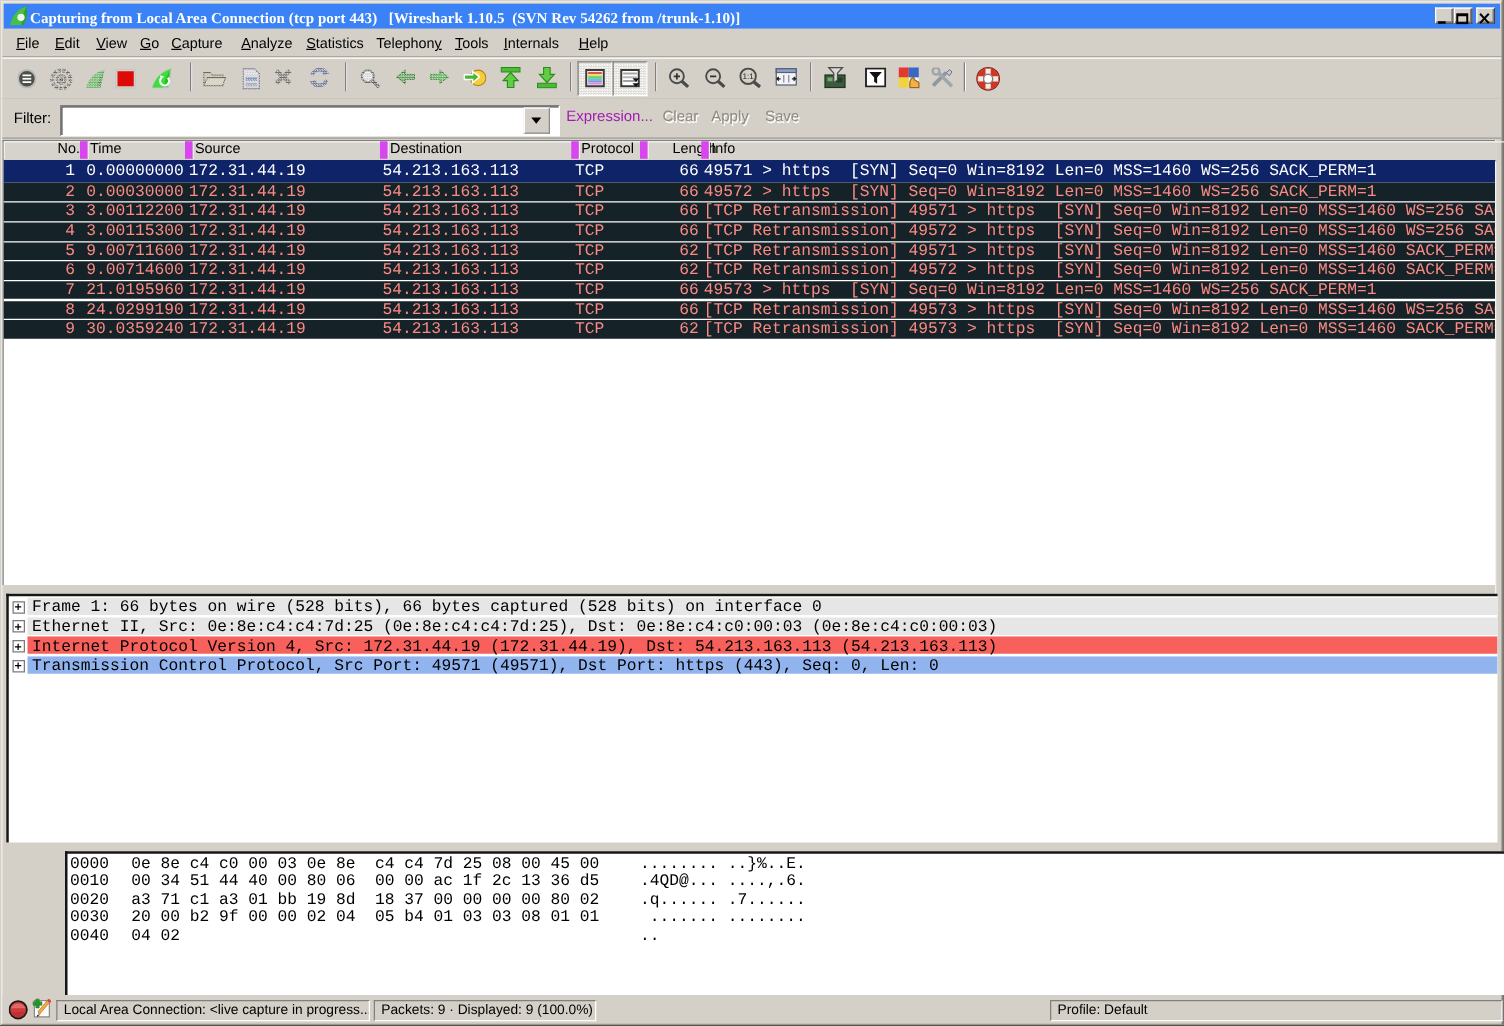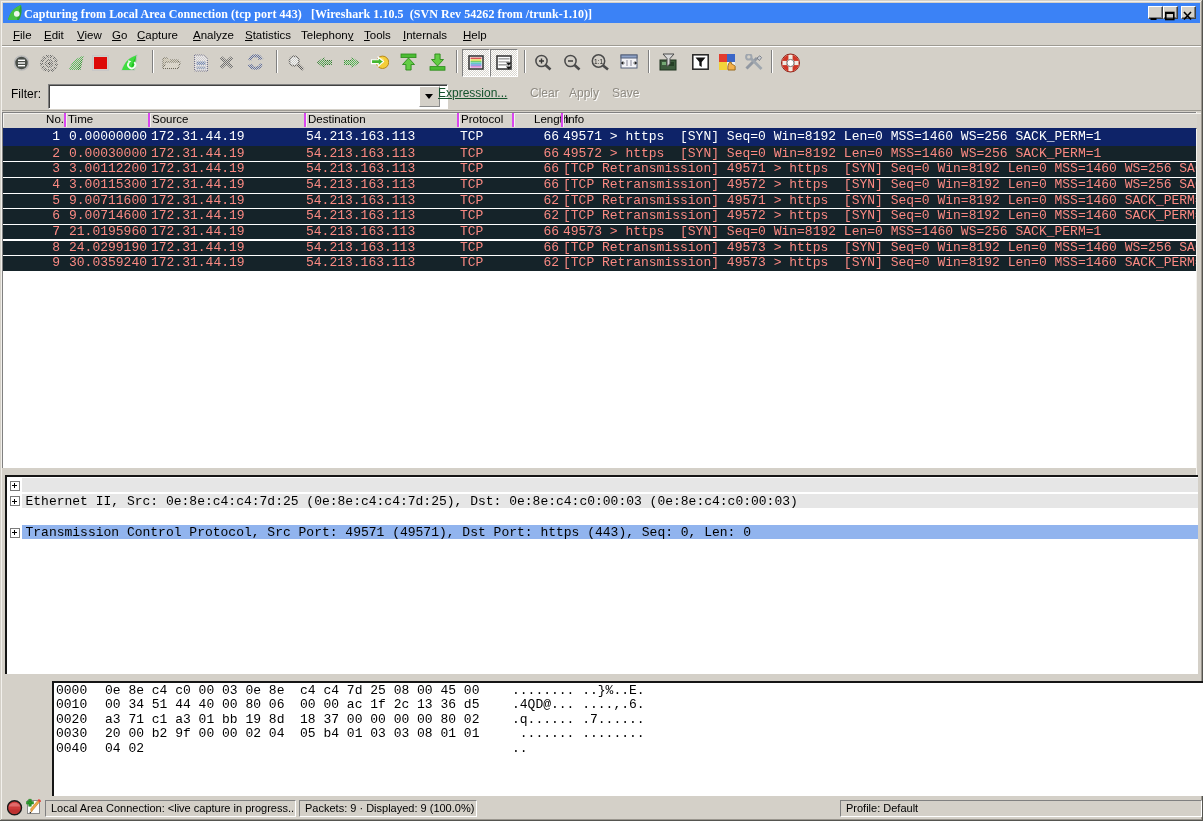--- a/index.html
+++ b/index.html
@@ -22,21 +22,21 @@
 .dz{position:absolute;left:0;top:0;right:0;bottom:0;background:repeating-conic-gradient(#d4d0c8 0 25%, rgba(0,0,0,0) 0 50%) 0 0/2px 2px;}
 
 #frow{left:2px;top:79px;width:1199px;height:31px;background:#d4d0c8;border-bottom:1px solid #9d9a92;}
 #combo{position:absolute;left:46px;top:4.5px;width:398px;height:23px;background:#fff;border-top:1px solid #808080;border-left:1px solid #808080;border-bottom:1px solid #fff;border-right:1px solid #fff;box-shadow:inset 1px 1px 0 #404040;}
 #combo .dd{position:absolute;left:370px;top:1px;width:19px;height:19px;background:#d4d0c8;border-top:1px solid #fff;border-left:1px solid #fff;border-right:1px solid #8a8a8a;border-bottom:1px solid #8a8a8a;}
 #combo .dd:after{content:"";position:absolute;left:4.5px;top:7px;border:4.5px solid transparent;border-top:5px solid #000;}
 .fbtn{position:absolute;top:7px;font-size:12px;}
 
 #plist{left:2px;top:112px;width:1193px;height:355px;background:#fff;border-left:1px solid #808080;border-top:1px solid #808080;}
 #phead{position:absolute;left:0;top:0;width:1194px;height:15px;background:#d6d3cc;border-bottom:1px solid #999690;}
-#phead .hc{position:absolute;top:0;height:14px;font-size:11.5px;color:#000;padding-left:2px;border-left:2px solid #d946ef;box-shadow:inset 1px 1px 0 #f4f2ee;white-space:nowrap;overflow:hidden;}
+#phead .hc{position:absolute;top:0;height:14px;font-size:11.5px;color:#000;padding-left:2px;border-left:6px solid #d946ef;box-shadow:inset 1px 1px 0 #f4f2ee;white-space:nowrap;overflow:hidden;}
 .prow{position:absolute;left:0;width:1193px;overflow:hidden;font-size:13px;white-space:pre;}
 .prow span{position:absolute;}
 .dark{background:#152329;color:#fb8a83;}
 .sel{background:#0e2368;color:#fff;}
 
 #dpane{left:5px;top:475px;width:1191px;height:197px;background:#fff;border-left:2px solid #151515;border-top:2px solid #151515;}
 .drow{position:absolute;left:0;width:1191px;height:15.7px;font-size:13px;white-space:pre;overflow:hidden;}
 .dbar{position:absolute;left:15px;top:0.3px;right:0;height:14.2px;}
 .exp{position:absolute;left:2.5px;top:3px;width:8px;height:8px;background:#fff;border:1px solid #7a7a7a;}
 .exp:before{content:"";position:absolute;left:1.5px;top:3.5px;width:5px;height:1px;background:#000;}
@@ -245,21 +245,21 @@
           </g>
           <circle cx="10.5" cy="10" r="3.6" fill="#fff" stroke="#777" stroke-width="1"></circle>
         </svg></div>
 </div>
 
 <div class="abs" id="frow">
  <div class="abs" style="left:9px;top:8px;font-size:12px;">Filter:</div>
  <div id="combo">
         <div class="dd"></div>
       </div>
- <div class="fbtn" style="left:436px;color:#14532d;text-decoration:underline;">Expression...</div>
+ <div class="fbtn" style="left:451px;color:#a21caf;">Expression...</div>
  <div class="fbtn" style="left:528px;color:#8f8b83;text-shadow:1px 1px 0 #fff;">Clear</div>
  <div class="fbtn" style="left:567px;color:#8f8b83;text-shadow:1px 1px 0 #fff;">Apply</div>
  <div class="fbtn" style="left:610px;color:#8f8b83;text-shadow:1px 1px 0 #fff;">Save</div>
 </div>
 
 <div class="abs" id="plist">
  <div id="phead">
   <div class="hc" style="left:0;width:59px;border-left:none;text-align:right;">No.</div>
   <div class="hc" style="left:61px;width:83px;">Time</div>
   <div class="hc" style="left:145px;width:155px;">Source</div>
@@ -272,22 +272,23 @@
  <div class="prow mono dark" style="top:32.5px;height:15.70px;line-height:15.70px;"><span style="left:0;width:57px;text-align:right;">2</span><span style="left:66px;">0.00030000</span><span style="left:148px;">172.31.44.19</span><span style="left:303px;">54.213.163.113</span><span style="left:457px;">TCP</span><span style="left:500px;width:56px;text-align:right;">66</span><span style="left:560px;">49572 &gt; https  [SYN] Seq=0 Win=8192 Len=0 MSS=1460 WS=256 SACK_PERM=1</span></div>
  <div class="prow mono dark" style="top:49.4px;height:14.45px;line-height:14.45px;"><span style="left:0;width:57px;text-align:right;">3</span><span style="left:66px;">3.00112200</span><span style="left:148px;">172.31.44.19</span><span style="left:303px;">54.213.163.113</span><span style="left:457px;">TCP</span><span style="left:500px;width:56px;text-align:right;">66</span><span style="left:560px;">[TCP Retransmission] 49571 &gt; https  [SYN] Seq=0 Win=8192 Len=0 MSS=1460 WS=256 SACK_PERM=1</span></div>
  <div class="prow mono dark" style="top:65.1px;height:14.45px;line-height:14.45px;"><span style="left:0;width:57px;text-align:right;">4</span><span style="left:66px;">3.00115300</span><span style="left:148px;">172.31.44.19</span><span style="left:303px;">54.213.163.113</span><span style="left:457px;">TCP</span><span style="left:500px;width:56px;text-align:right;">66</span><span style="left:560px;">[TCP Retransmission] 49572 &gt; https  [SYN] Seq=0 Win=8192 Len=0 MSS=1460 WS=256 SACK_PERM=1</span></div>
  <div class="prow mono dark" style="top:80.7px;height:14.45px;line-height:14.45px;"><span style="left:0;width:57px;text-align:right;">5</span><span style="left:66px;">9.00711600</span><span style="left:148px;">172.31.44.19</span><span style="left:303px;">54.213.163.113</span><span style="left:457px;">TCP</span><span style="left:500px;width:56px;text-align:right;">62</span><span style="left:560px;">[TCP Retransmission] 49571 &gt; https  [SYN] Seq=0 Win=8192 Len=0 MSS=1460 SACK_PERM=1</span></div>
  <div class="prow mono dark" style="top:96.3px;height:14.45px;line-height:14.45px;"><span style="left:0;width:57px;text-align:right;">6</span><span style="left:66px;">9.00714600</span><span style="left:148px;">172.31.44.19</span><span style="left:303px;">54.213.163.113</span><span style="left:457px;">TCP</span><span style="left:500px;width:56px;text-align:right;">62</span><span style="left:560px;">[TCP Retransmission] 49572 &gt; https  [SYN] Seq=0 Win=8192 Len=0 MSS=1460 SACK_PERM=1</span></div>
  <div class="prow mono dark" style="top:112.0px;height:14.45px;line-height:14.45px;"><span style="left:0;width:57px;text-align:right;">7</span><span style="left:66px;">21.0195960</span><span style="left:148px;">172.31.44.19</span><span style="left:303px;">54.213.163.113</span><span style="left:457px;">TCP</span><span style="left:500px;width:56px;text-align:right;">66</span><span style="left:560px;">49573 &gt; https  [SYN] Seq=0 Win=8192 Len=0 MSS=1460 WS=256 SACK_PERM=1</span></div>
  <div class="prow mono dark" style="top:127.7px;height:14.45px;line-height:14.45px;"><span style="left:0;width:57px;text-align:right;">8</span><span style="left:66px;">24.0299190</span><span style="left:148px;">172.31.44.19</span><span style="left:303px;">54.213.163.113</span><span style="left:457px;">TCP</span><span style="left:500px;width:56px;text-align:right;">66</span><span style="left:560px;">[TCP Retransmission] 49573 &gt; https  [SYN] Seq=0 Win=8192 Len=0 MSS=1460 WS=256 SACK_PERM=1</span></div>
  <div class="prow mono dark" style="top:143.3px;height:14.45px;line-height:14.45px;"><span style="left:0;width:57px;text-align:right;">9</span><span style="left:66px;">30.0359240</span><span style="left:148px;">172.31.44.19</span><span style="left:303px;">54.213.163.113</span><span style="left:457px;">TCP</span><span style="left:500px;width:56px;text-align:right;">62</span><span style="left:560px;">[TCP Retransmission] 49573 &gt; https  [SYN] Seq=0 Win=8192 Len=0 MSS=1460 SACK_PERM=1</span></div>
 </div>
 <div class="abs" id="dpane">
- <div class="drow" style="top:0.6px;"><span class="dbar" style="background:#e6e6e6;"></span><span class="exp"></span></div>
+ <div class="drow" style="top:0.6px;"><span class="dbar" style="background:#e6e6e6;"></span><span class="exp"></span><span class="dtxt mono">Frame 1: 66 bytes on wire (528 bits), 66 bytes captured (528 bits) on interface 0</span></div>
  <div class="drow" style="top:16.3px;"><span class="dbar" style="background:#e6e6e6;"></span><span class="exp"></span><span class="dtxt mono">Ethernet II, Src: 0e:8e:c4:c4:7d:25 (0e:8e:c4:c4:7d:25), Dst: 0e:8e:c4:c0:00:03 (0e:8e:c4:c0:00:03)</span></div>
+ <div class="drow" style="top:32px;"><span class="dbar" style="background:#f8615b;"></span><span class="exp"></span><span class="dtxt mono">Internet Protocol Version 4, Src: 172.31.44.19 (172.31.44.19), Dst: 54.213.163.113 (54.213.163.113)</span></div>
  <div class="drow" style="top:47.7px;"><span class="dbar" style="background:#91b4ee;"></span><span class="exp"></span><span class="dtxt mono">Transmission Control Protocol, Src Port: 49571 (49571), Dst Port: https (443), Seq: 0, Len: 0</span></div>
 </div>
 <div class="abs" id="hpane">
  <div class="hrow mono" style="left:2px;top:0.8px;line-height:14.45px;">0000<br>0010<br>0020<br>0030<br>0040</div>
  <div class="hrow mono" style="left:51px;top:0.8px;line-height:14.45px;">0e 8e c4 c0 00 03 0e 8e  c4 c4 7d 25 08 00 45 00<br>00 34 51 44 40 00 80 06  00 00 ac 1f 2c 13 36 d5<br>a3 71 c1 a3 01 bb 19 8d  18 37 00 00 00 00 80 02<br>20 00 b2 9f 00 00 02 04  05 b4 01 03 03 08 01 01<br>04 02</div>
  <div class="hrow mono" style="left:458px;top:0.8px;line-height:14.45px;">........ ..}%..E.<br>.4QD@... ....,.6.<br>.q...... .7......<br>&nbsp;....... ........<br>..</div>
 </div>
 
 <div class="abs" id="sbar">
  <svg class="abs" style="left:5px;top:4px" width="16" height="16">

